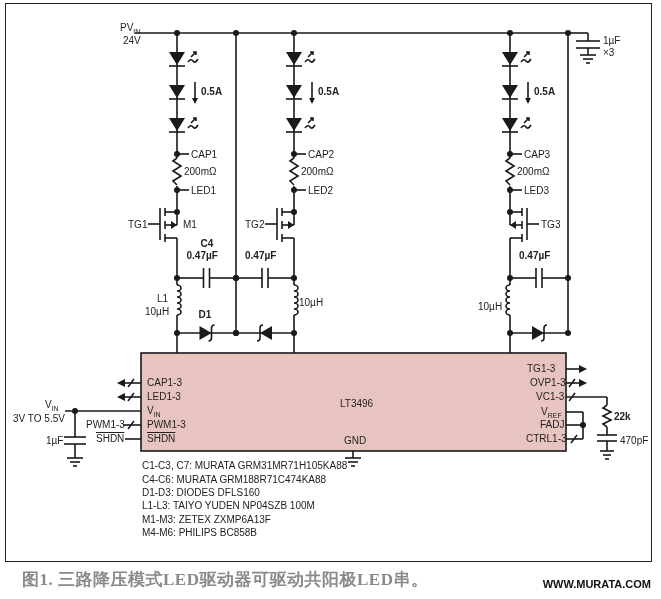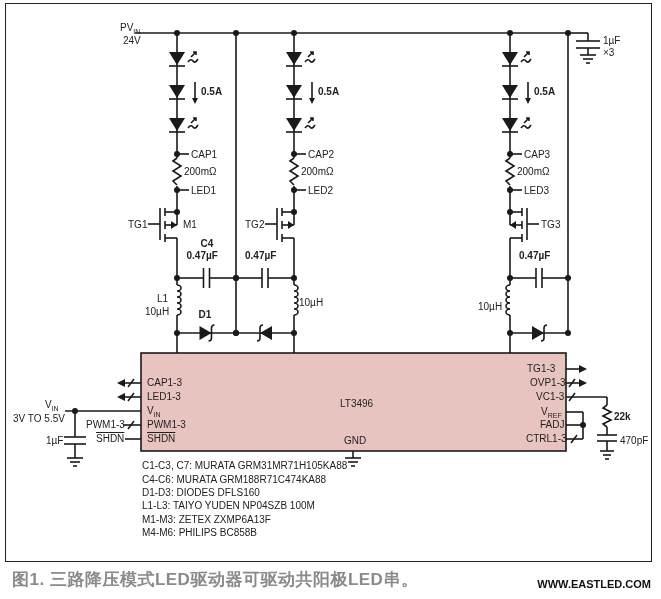--- a/index.html
+++ b/index.html
@@ -5,22 +5,22 @@
   html, body { margin: 0; padding: 0; background: #ffffff; }
   body { width: 661px; height: 599px; position: relative; overflow: hidden;
          font-family: "Liberation Sans", "DejaVu Sans", sans-serif; }
   #frame { position: absolute; left: 5px; top: 3px; width: 647px; height: 559px;
            border: 1.5px solid #222; box-sizing: border-box; }
   svg#schem { position: absolute; left: 0; top: 0; }
   .lbl { font-family: "Liberation Sans", "DejaVu Sans", sans-serif; font-size: 10px; fill: #222; }
   .lbl-b { font-family: "Liberation Sans", "DejaVu Sans", sans-serif; font-size: 10px; fill: #222; font-weight: bold; }
   .wire { stroke: #1a1a1a; stroke-width: 1.6; fill: none; }
   .dot { fill: #1a1a1a; }
-  #caption { position: absolute; left: 12px; top: 568px; font-size: 17px; font-weight: bold;
-             color: #8a8a8a; font-family: Liberation Sans, sans-serif; letter-spacing: 0.5px; }
+  #caption { position: absolute; left: 22px; top: 568px; font-size: 17px; font-weight: bold;
+             color: #8a8a8a; font-family: Liberation Serif, serif; letter-spacing: 0.5px; }
   #site { position: absolute; right: 10px; top: 578px; font-size: 11px; font-weight: bold;
           color: #111; font-family: "Liberation Sans", sans-serif; }
 </style>
 </head>
 <body>
 
 <div id="frame"></div>
 
 <svg id="schem" width="661" height="565">
 
@@ -314,13 +314,13 @@
     <text class="lbl" x="142" y="469">C1-C3, C7: MURATA GRM31MR71H105KA88</text>
     <text class="lbl" x="142" y="483">C4-C6: MURATA GRM188R71C474KA88</text>
     <text class="lbl" x="142" y="496">D1-D3: DIODES DFLS160</text>
     <text class="lbl" x="142" y="509">L1-L3: TAIYO YUDEN NP04SZB 100M</text>
     <text class="lbl" x="142" y="523">M1-M3: ZETEX ZXMP6A13F</text>
     <text class="lbl" x="142" y="536">M4-M6: PHILIPS BC858B</text>
   </g>
 </svg>
 
 <div id="caption">图1. 三路降压模式LED驱动器可驱动共阳极LED串。</div>
-<div id="site">WWW.EASTLED.COM</div>
+<div id="site">WWW.MURATA.COM</div>
 
 </body></html>

